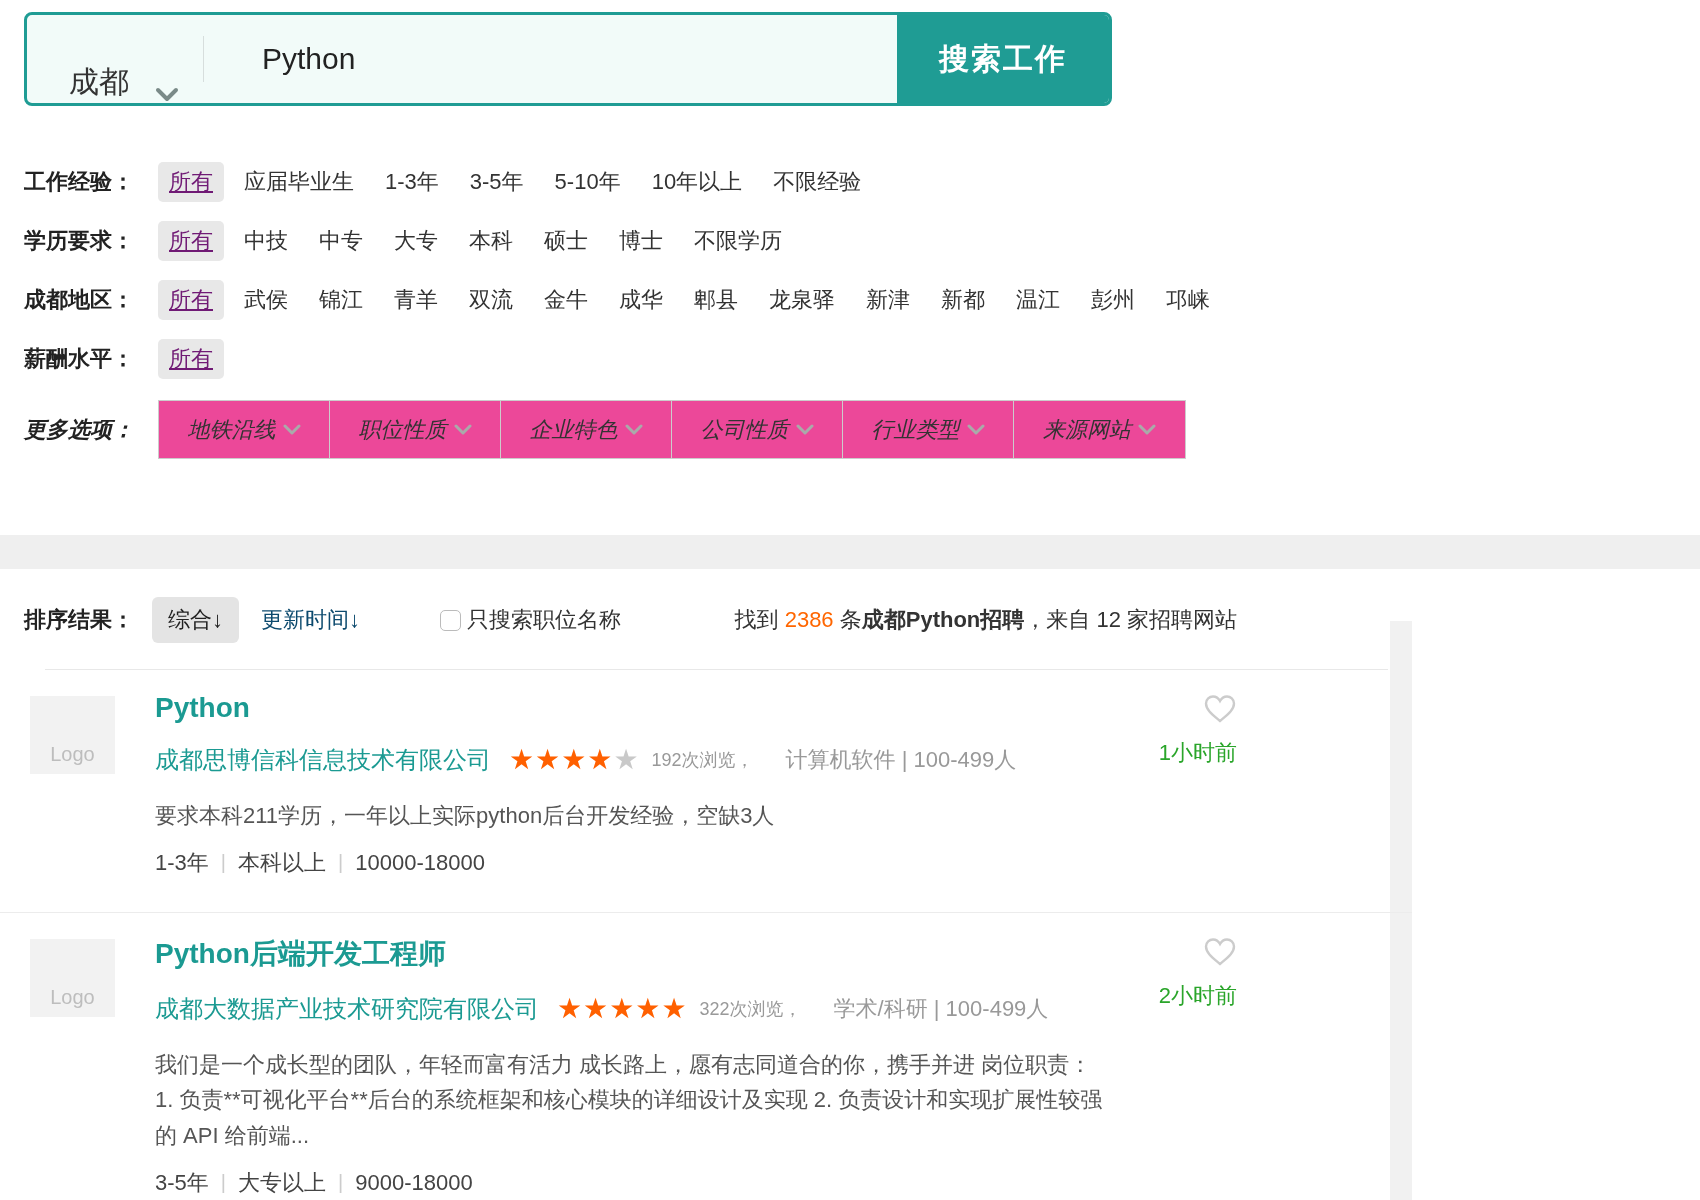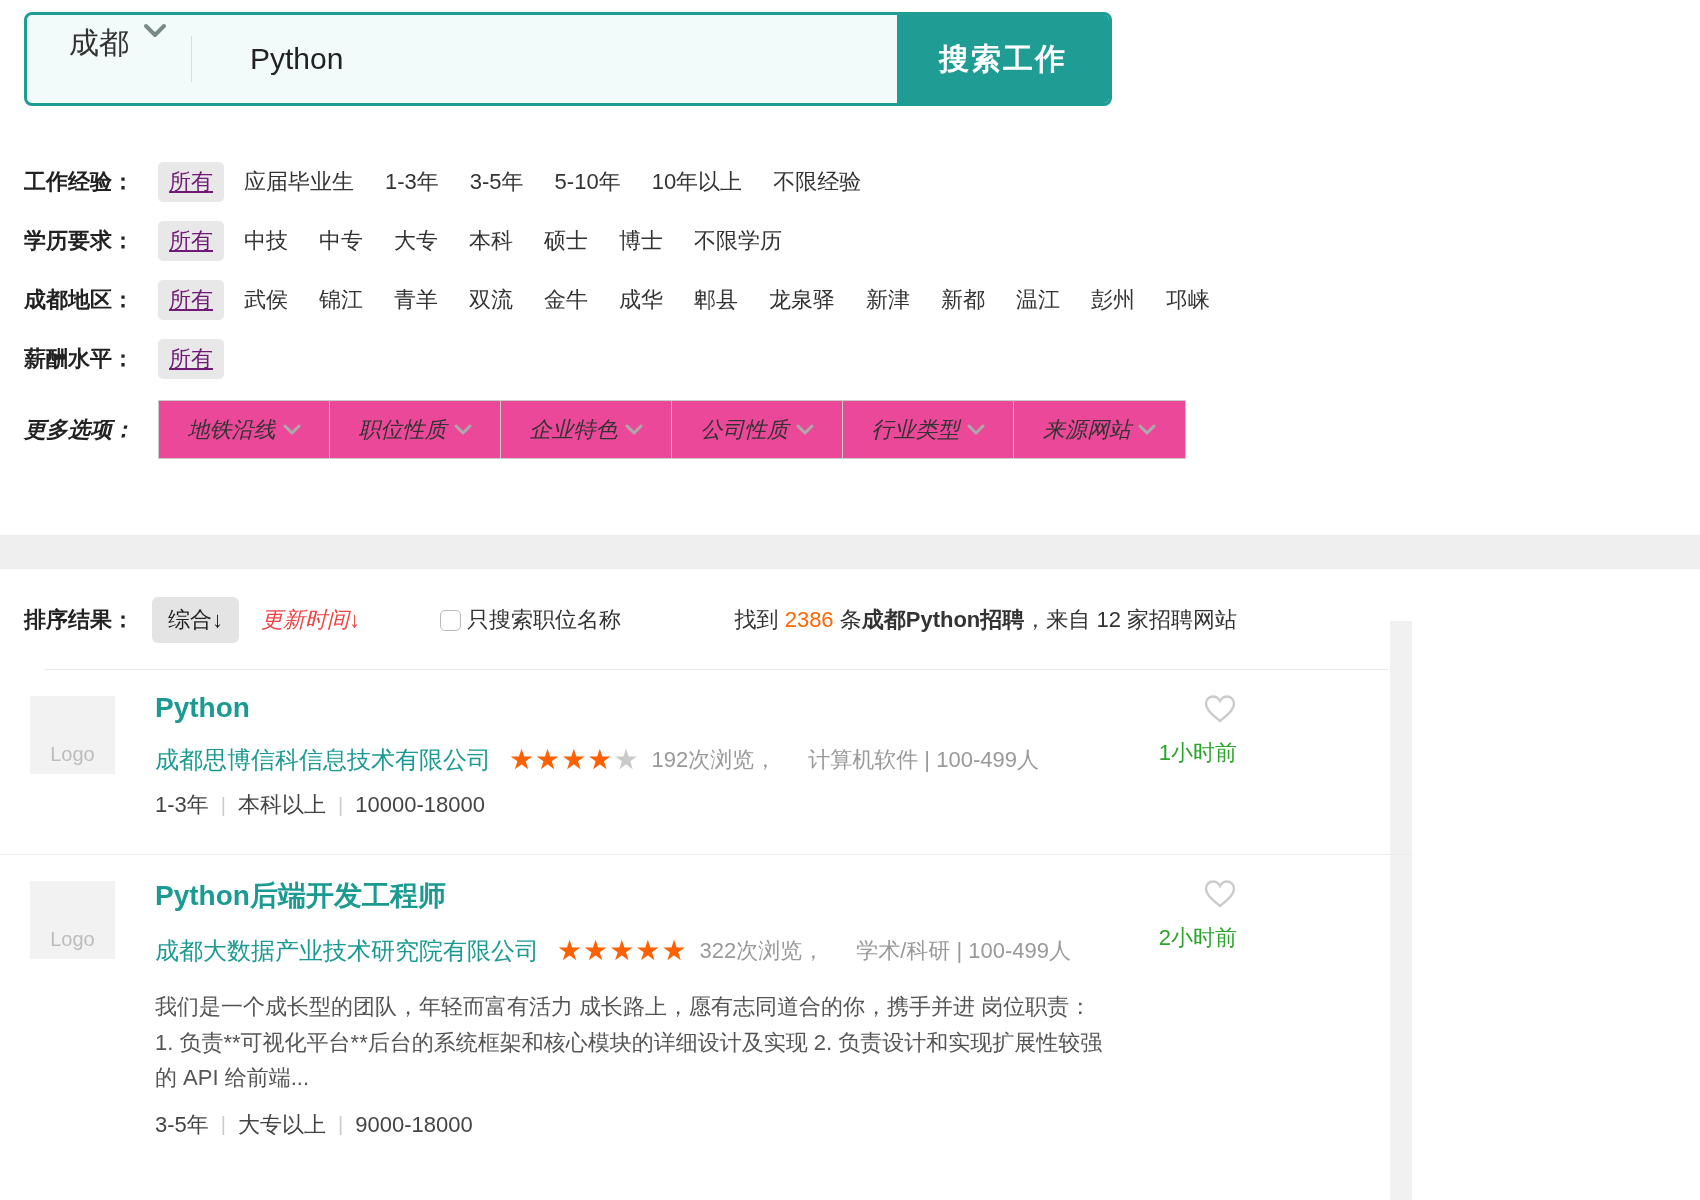--- a/index.html
+++ b/index.html
@@ -6,22 +6,22 @@
   html, body { width: 1700px; height: 1200px; overflow: hidden; background: #fff; }
   body { font-family: "Liberation Sans", "DejaVu Sans", sans-serif; color: #333; }
 
   
   .search-bar {
     margin: 12px 0 0 24px; width: 1088px; height: 94px;
     border: 3px solid #1f9c94; border-radius: 8px;
     display: flex; align-items: stretch; background: #f2fbf9; overflow: hidden;
   }
   .city-select {
-    display: flex; align-items: flex-start; gap: 14px;
-    padding: 8px 24px 0 42px; font-size: 30px; color: #333; cursor: pointer;
+    display: flex; align-items: flex-end; gap: 26px;
+    padding: 0 24px 0 42px; font-size: 30px; color: #333; cursor: pointer;
   }
   .v-divider { width: 1px; background: #d7dedd; height: 46px; align-self: center; }
   .search-input {
     flex: 1; border: none; outline: none; background: transparent;
     font-size: 30px; color: #222; padding: 0 20px 0 58px;
     font-family: "Liberation Sans", "DejaVu Sans", sans-serif;
   }
   .search-btn {
     width: 212px; border: none; background: #1f9c94; color: #fff;
     font-size: 30px; font-weight: bold; cursor: pointer; letter-spacing: 2px;
@@ -62,21 +62,21 @@
   .sort-row {
     display: flex; align-items: center; justify-content: space-between;
     margin: 0 175px 0 24px; padding-top: 28px; font-size: 22px;
   }
   .sort-left { display: flex; align-items: center; }
   .sort-label { font-weight: bold; color: #222; margin-right: 18px; }
   .sort-chip {
     background: #e4e4e4; border-radius: 6px; padding: 8px 16px;
     font-weight: normal; color: #222; cursor: pointer; margin-right: 22px;
   }
-  .sort-alt { color: #ef4444; cursor: pointer; margin-right: 80px; font-style: italic; }
+  .sort-alt { color: #0c4a6e; cursor: pointer; margin-right: 80px; }
   .cb-wrap { display: flex; align-items: center; cursor: pointer; }
   .checkbox {
     width: 21px; height: 21px; border: 1px solid #bbb; border-radius: 5px;
     background: #fff; margin-right: 6px; flex: 0 0 21px;
   }
   .summary { color: #333; }
   .summary .count { color: #ff6600; }
   .summary .hl { font-weight: bold; }
 
   .list-divider { border-top: 1px solid #e8e8e8; margin: 26px 24px 0 45px; }
@@ -92,21 +92,21 @@
     display: flex; align-items: flex-end; justify-content: center;
     color: #bdbdbd; font-size: 20px; padding-bottom: 8px; margin-top: 4px;
   }
   .job-main { margin-left: 40px; flex: 1; min-width: 0; }
   .job-title { color: #1b9a92; font-size: 28px; font-weight: bold; cursor: pointer; display: inline-block; }
   .company-row { margin-top: 20px; display: flex; align-items: center; }
   .company { color: #1b9a92; font-size: 24px; cursor: pointer; margin-right: 18px; }
   .stars { font-size: 28px; letter-spacing: 1px; line-height: 1; }
   .stars .full { color: #ff6000; }
   .stars .empty { color: #c9c9c9; }
-  .views { color: #999; font-size: 22px; margin-left: 12px; }
+  .views { color: #999; font-size: 18px; margin-left: 12px; }
   .category { color: #999; font-size: 22px; margin-left: 32px; }
   .job-desc { margin-top: 22px; color: #555; font-size: 22px; line-height: 1.62; max-width: 1345px; }
   .job-meta { margin-top: 14px; display: flex; align-items: center; font-size: 22px; color: #444; }
   .sep { color: #ccc; margin: 0 12px; font-size: 20px; }
   .job-side {
     display: flex; flex-direction: column; align-items: flex-end;
     flex: 0 0 120px; margin-left: 10px;
   }
   .heart { cursor: pointer; margin-top: 2px; }
   .post-time { color: #2aa52a; font-size: 22px; margin-top: 14px; white-space: nowrap; }
@@ -221,20 +221,21 @@
   <div class="job-card bordered">
     <div class="logo-box">Logo</div>
     <div class="job-main">
       <span class="job-title">Python</span>
       <div class="company-row">
         <span class="company">成都思博信科信息技术有限公司</span>
         <span class="stars"><span class="full">★★★★</span><span class="empty">★</span></span>
         <span class="views">192次浏览，</span>
         <span class="category">计算机软件 | 100-499人</span>
       </div>
+      <div class="job-desc">要求本科211学历，一年以上实际python后台开发经验，空缺3人</div>
       <div class="job-meta">
         <span>1-3年</span>
         <span class="sep">|</span>
         <span>本科以上</span>
         <span class="sep">|</span>
         <span>10000-18000</span>
       </div>
     </div>
     <div class="job-side">
       <svg class="heart" width="34" height="30" viewBox="0 0 34 30">

